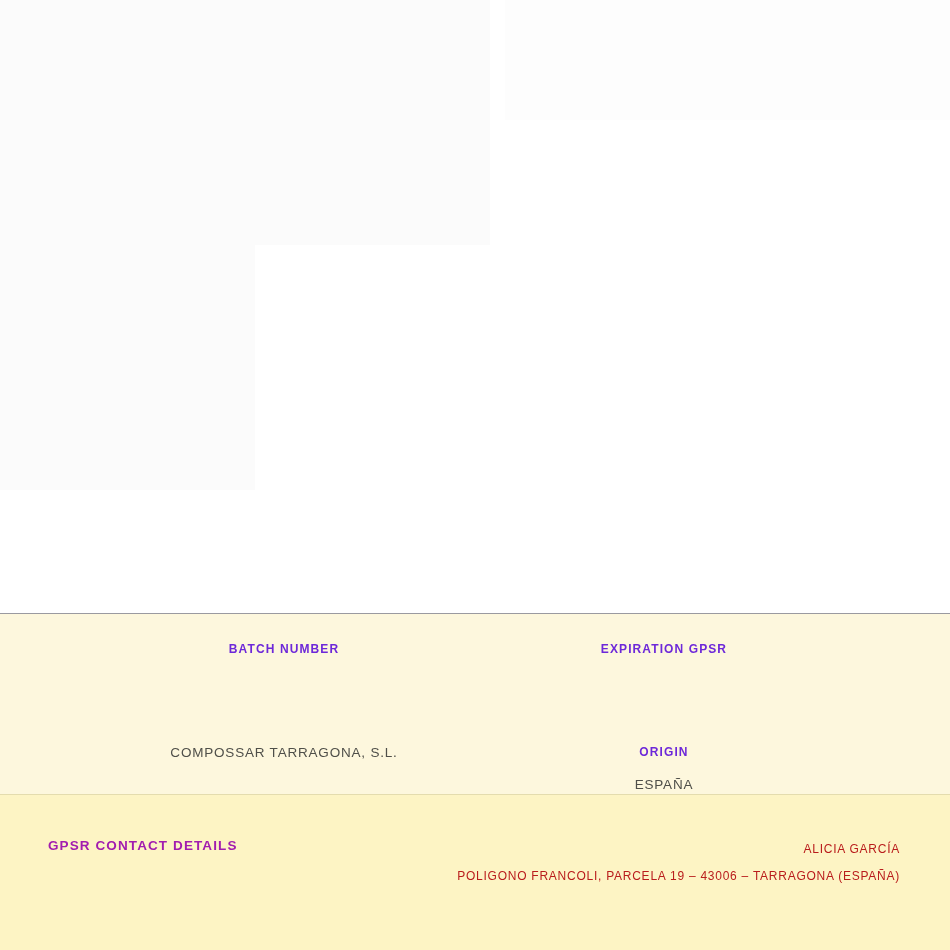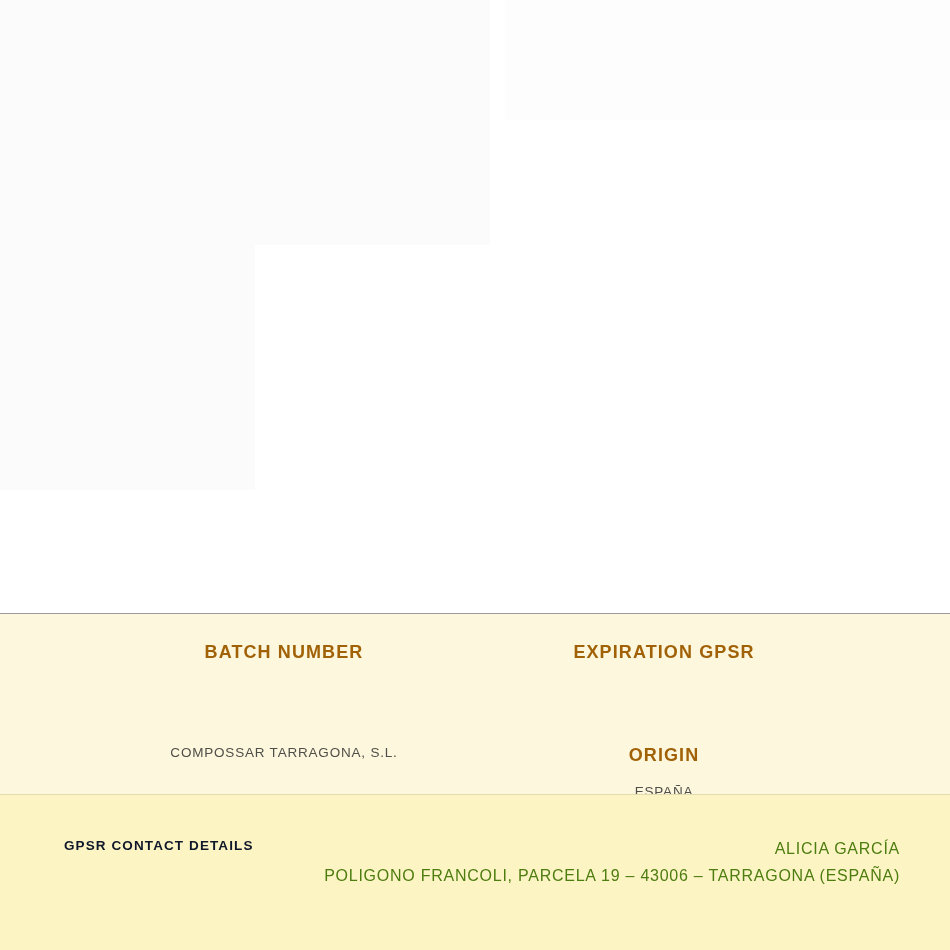--- a/index.html
+++ b/index.html
@@ -43,24 +43,24 @@
     position: relative;
     height: 180px;
     background: #fdf7dd;
     border-top: 1px solid #9a9aa0;
   }
   .band-mid .col {
     position: absolute;
     text-align: center;
   }
   .label-caps {
-    font-size: 18px;
+    font-size: 12px;
     letter-spacing: 1.1px;
     font-weight: bold;
-    color: #a16207;
+    color: #6d28d9;
     white-space: nowrap;
   }
   .value-caps {
     font-size: 13.5px;
     letter-spacing: 0.8px;
     color: #4f4f49;
     white-space: nowrap;
     margin-top: 18px;
   }
 
@@ -71,38 +71,38 @@
 
   
   .band-bottom {
     position: relative;
     flex: 1;
     background: #fdf4c4;
     border-top: 1px solid #e4dcae;
   }
   .gpsr-title {
     position: absolute;
-    left: 64px;
+    left: 48px;
     top: 43px;
     font-size: 13.5px;
     letter-spacing: 1.1px;
     font-weight: bold;
-    color: #0f172a;
+    color: #a21caf;
     white-space: nowrap;
   }
   .gpsr-lines {
     position: absolute;
     right: 50px;
     top: 41px;
     text-align: right;
   }
   .gpsr-lines div {
-    font-size: 16px;
+    font-size: 12px;
     letter-spacing: 0.75px;
-    color: #4d7c0f;
+    color: #b91c1c;
     line-height: 26.5px;
     white-space: nowrap;
   }
 </style>
 </head>
 <body>
 
 <div class="page">
 
   <div class="top-area">

